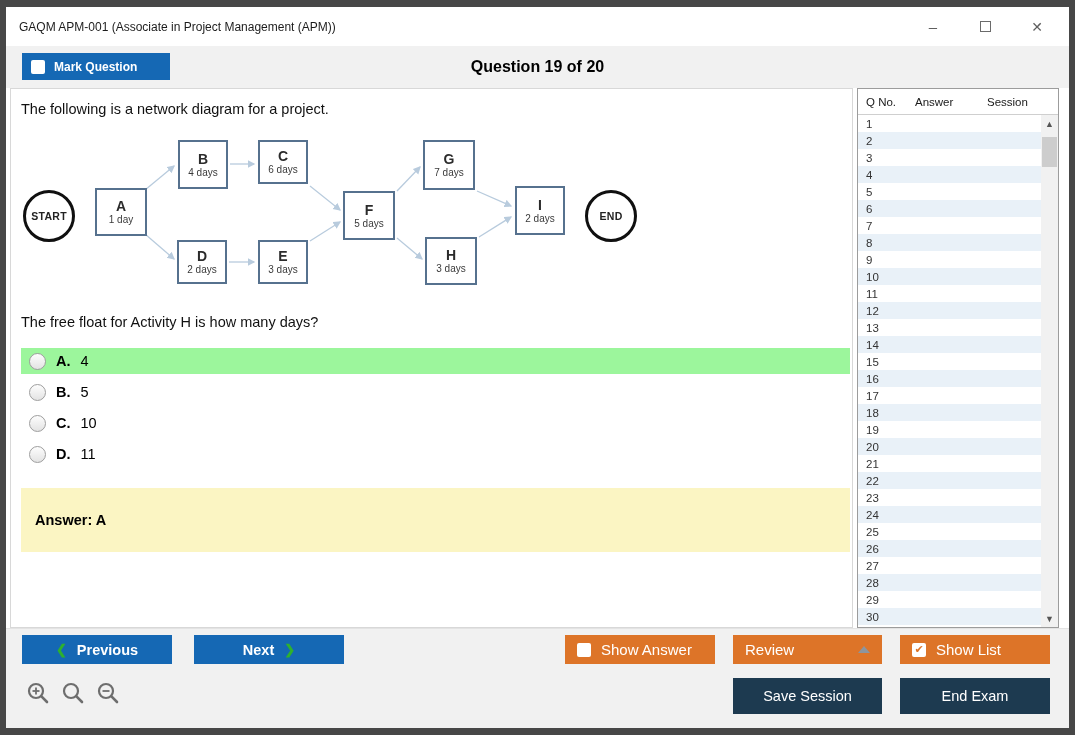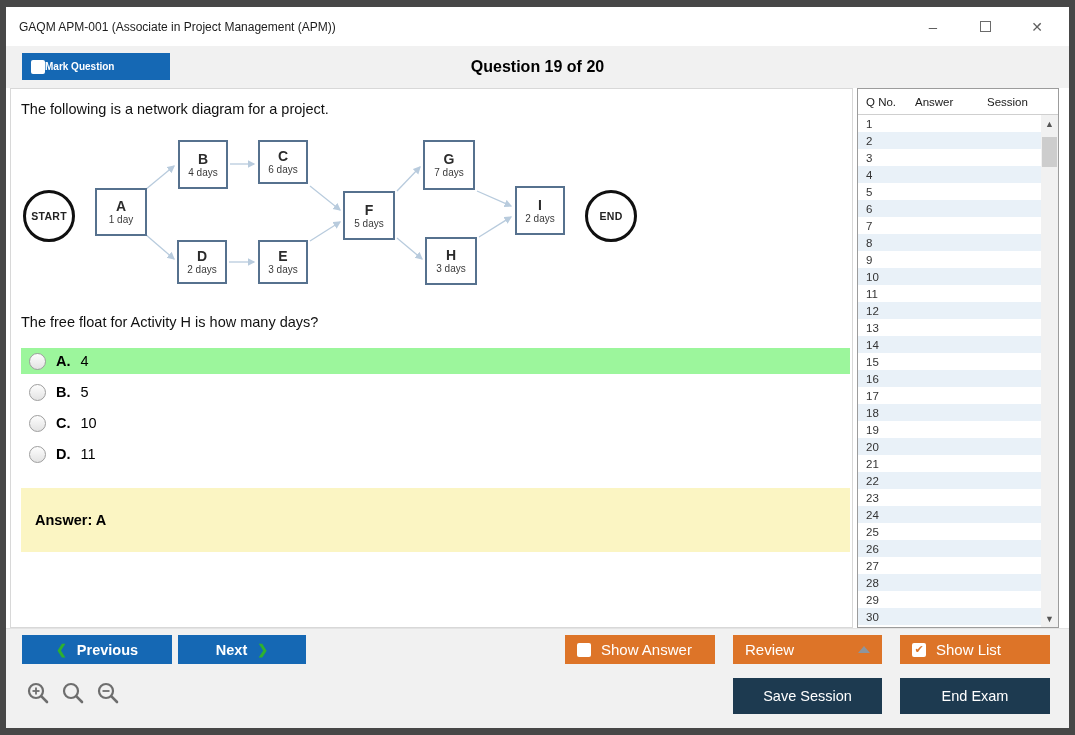--- a/index.html
+++ b/index.html
@@ -12,21 +12,21 @@
   
   .titlebar { height: 39px; background: #fff; display: flex; align-items: center; padding-left: 13px; flex: none; }
   .titlebar .title { font-size: 12px; color: #1c1c1c; flex: 1; }
   .win-controls { display: flex; align-items: center; gap: 36px; padding-right: 24px; }
   .wc { color: #5f5f5f; cursor: pointer; display: flex; align-items: center; justify-content: center; width: 16px; height: 16px; font-size: 14px; }
   .wc-min { font-size: 15px; letter-spacing: 0; }
   .wc-max span { display: block; width: 11px; height: 11px; border: 1px solid #6b6b6b; }
   
   .topbar { height: 42px; background: #f1f1f1; position: relative; flex: none; }
   .q-counter { position: absolute; left: 0; right: 0; top: 0; height: 42px; display: flex; align-items: center; justify-content: center; font-size: 16px; font-weight: bold; color: #000000; }
-  .btn-mark { position: absolute; left: 16px; top: 7px; height: 27px; width: 148px; background: #1568b4; color: #fff; font-size: 10px; font-weight: 600; display: flex; align-items: center; padding-left: 9px; cursor: pointer; border: none; }
+  .btn-mark { position: absolute; left: 16px; top: 7px; height: 27px; width: 148px; background: #1568b4; color: #fff; font-size: 12px; font-weight: 600; display: flex; align-items: center; gap: 9px; padding-left: 9px; cursor: pointer; border: none; }
   .cbx { width: 14px; height: 14px; background: #fff; border-radius: 2px; flex: none; display: flex; align-items: center; justify-content: center; }
   .cbx.checked::after { content: "\2714"; color: #dd7428; font-size: 11px; line-height: 1; }
   
   .content { flex: 1; display: flex; background: #fff; padding-left: 4px; min-height: 0; }
   .main { width: 843px; height: 540px; border: 1px solid #d8d8d8; background: #fff; position: relative; flex: none; }
   .intro { margin: 12px 0 0 10px; font-size: 14.5px; color: #111; }
   .qtext { margin: 17px 0 0 10px; font-size: 14.5px; color: #111; }
   
   .diagram { position: relative; height: 168px; width: 660px; margin-top: 12px; }
   .diagram svg.wires { position: absolute; left: 0; top: 0; }
@@ -292,21 +292,21 @@
         </div>
       </div>
     </div>
   </div>
 
   <div class="footer">
     <button class="fbtn btn-blue" style="left:16px; top:6px; width:150px;">
       <span class="chev">❮</span>
       <span>Previous</span>
     </button>
-    <button class="fbtn btn-blue" style="left:172px; top:6px; width:128px;text-align:right;">
+    <button class="fbtn btn-blue" style="left:188px; top:6px; width:150px;text-align:right;">
       <span>Next</span>
       <span class="chev">❯</span>
     </button>
 
     <button class="fbtn btn-orange" style="left:559px; top:6px; width:150px;">
       <span class="cbx"></span>
       <span>Show Answer</span>
     </button>
     <button class="fbtn btn-orange" style="left:727px; top:6px; width:149px;">
       <span>Review</span>

